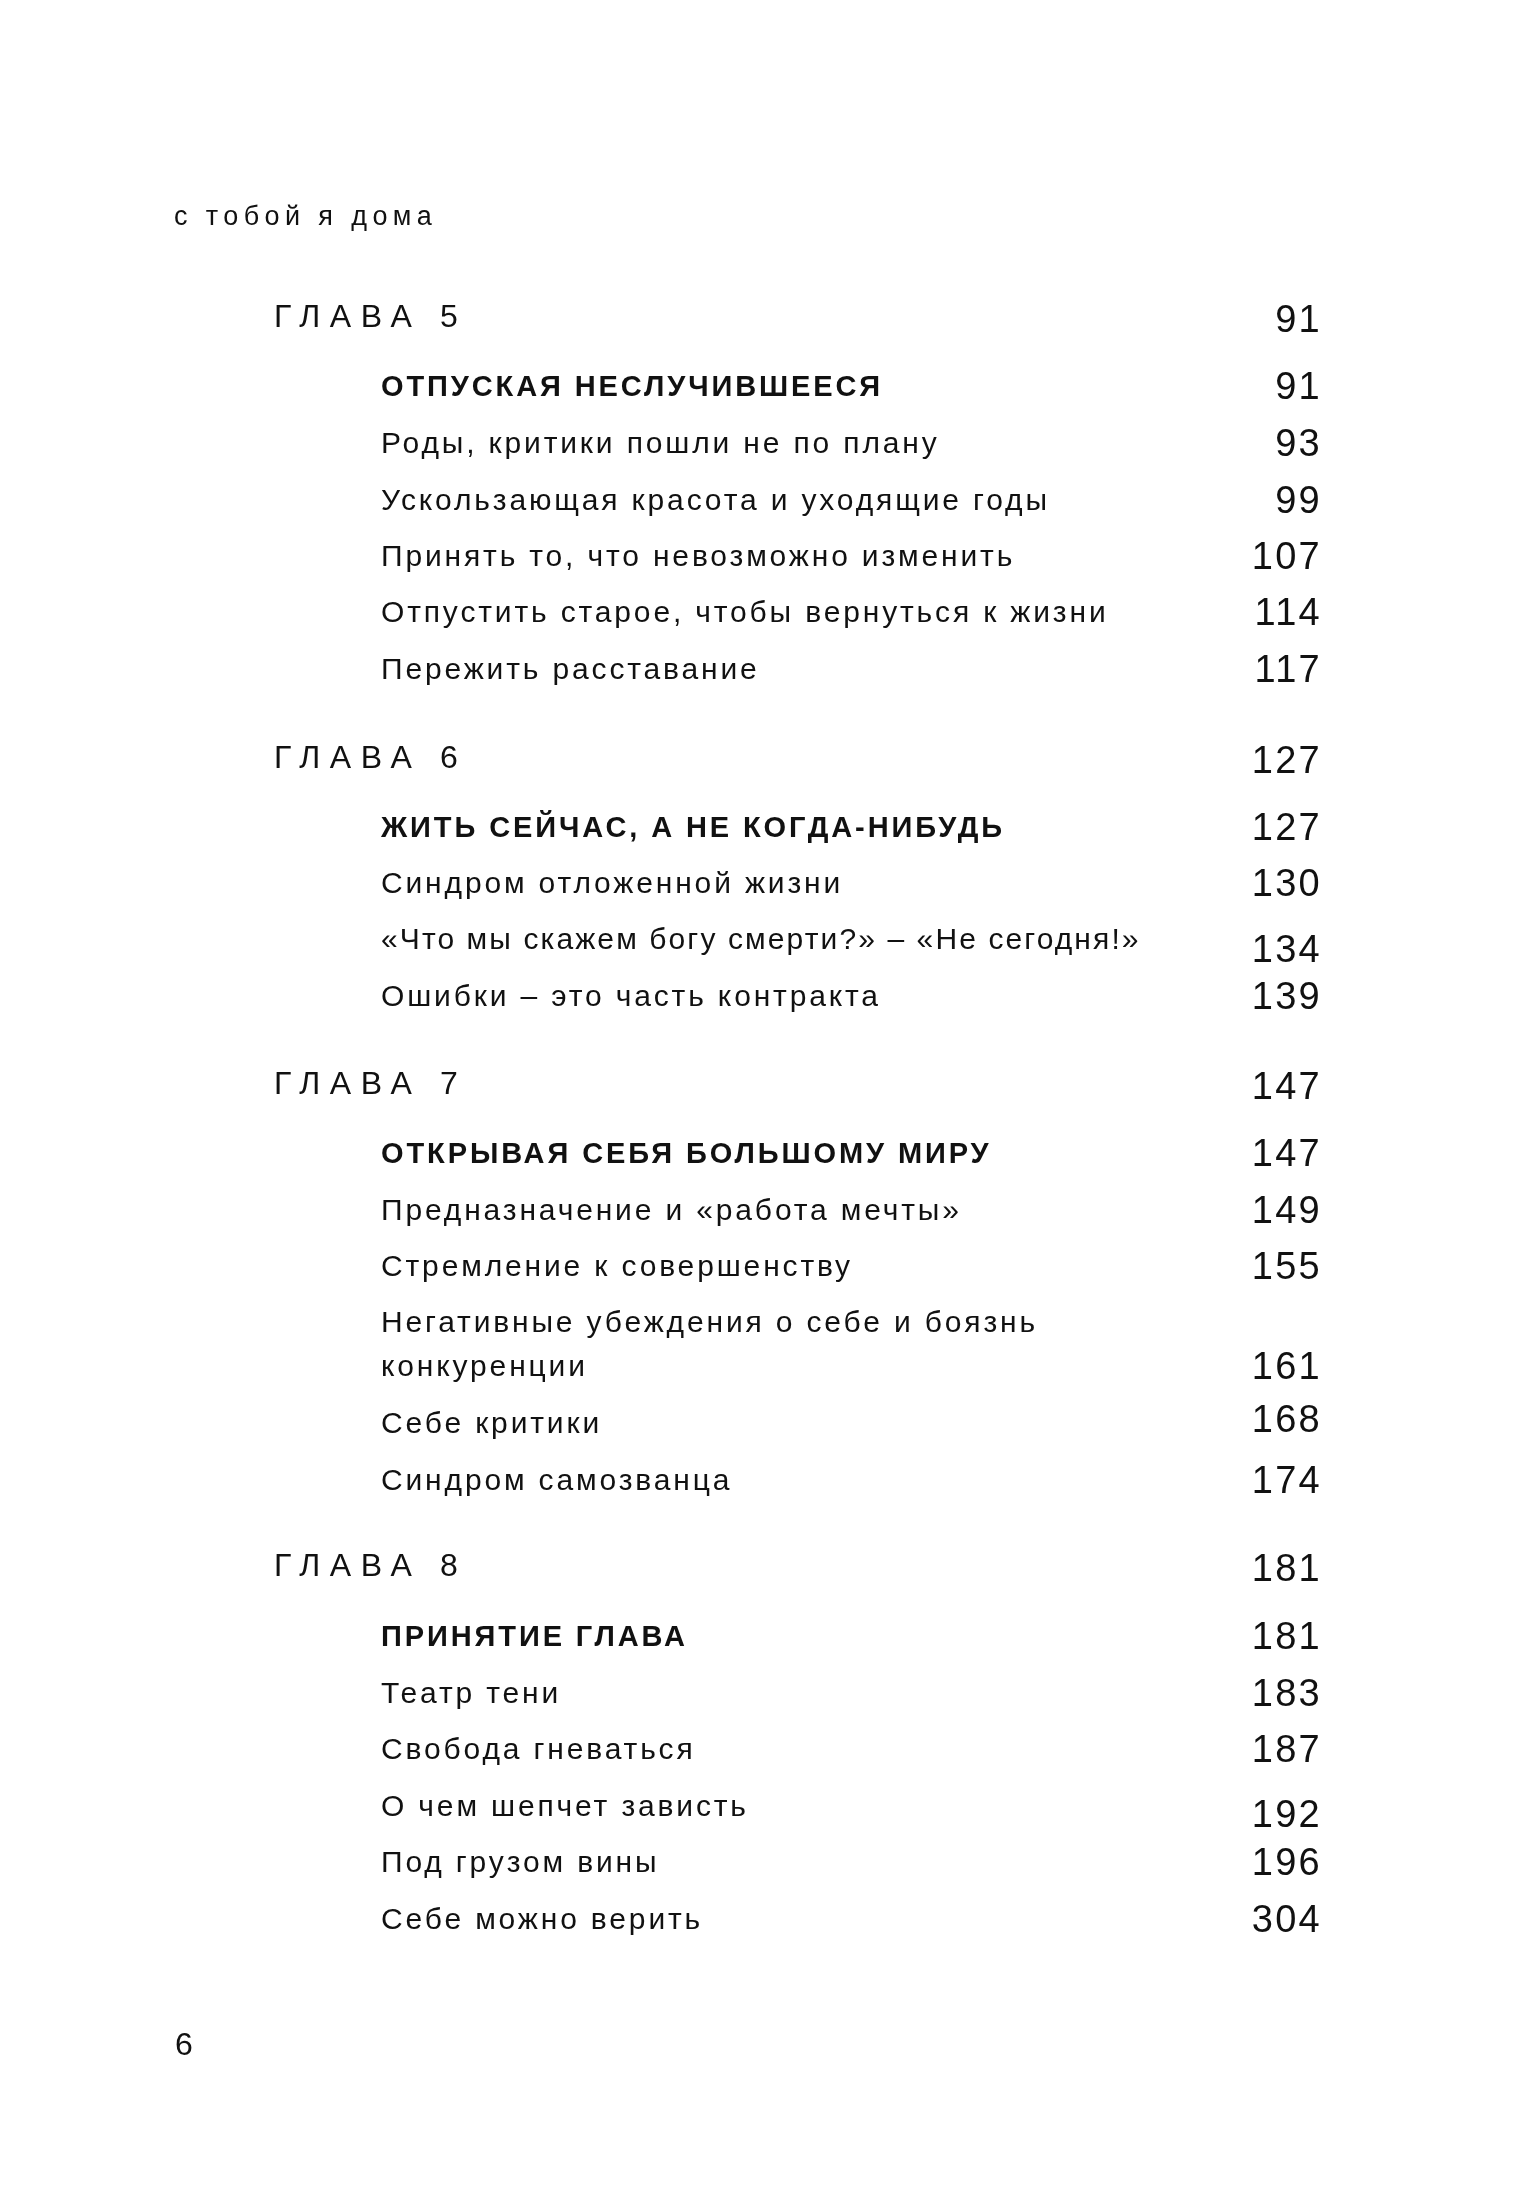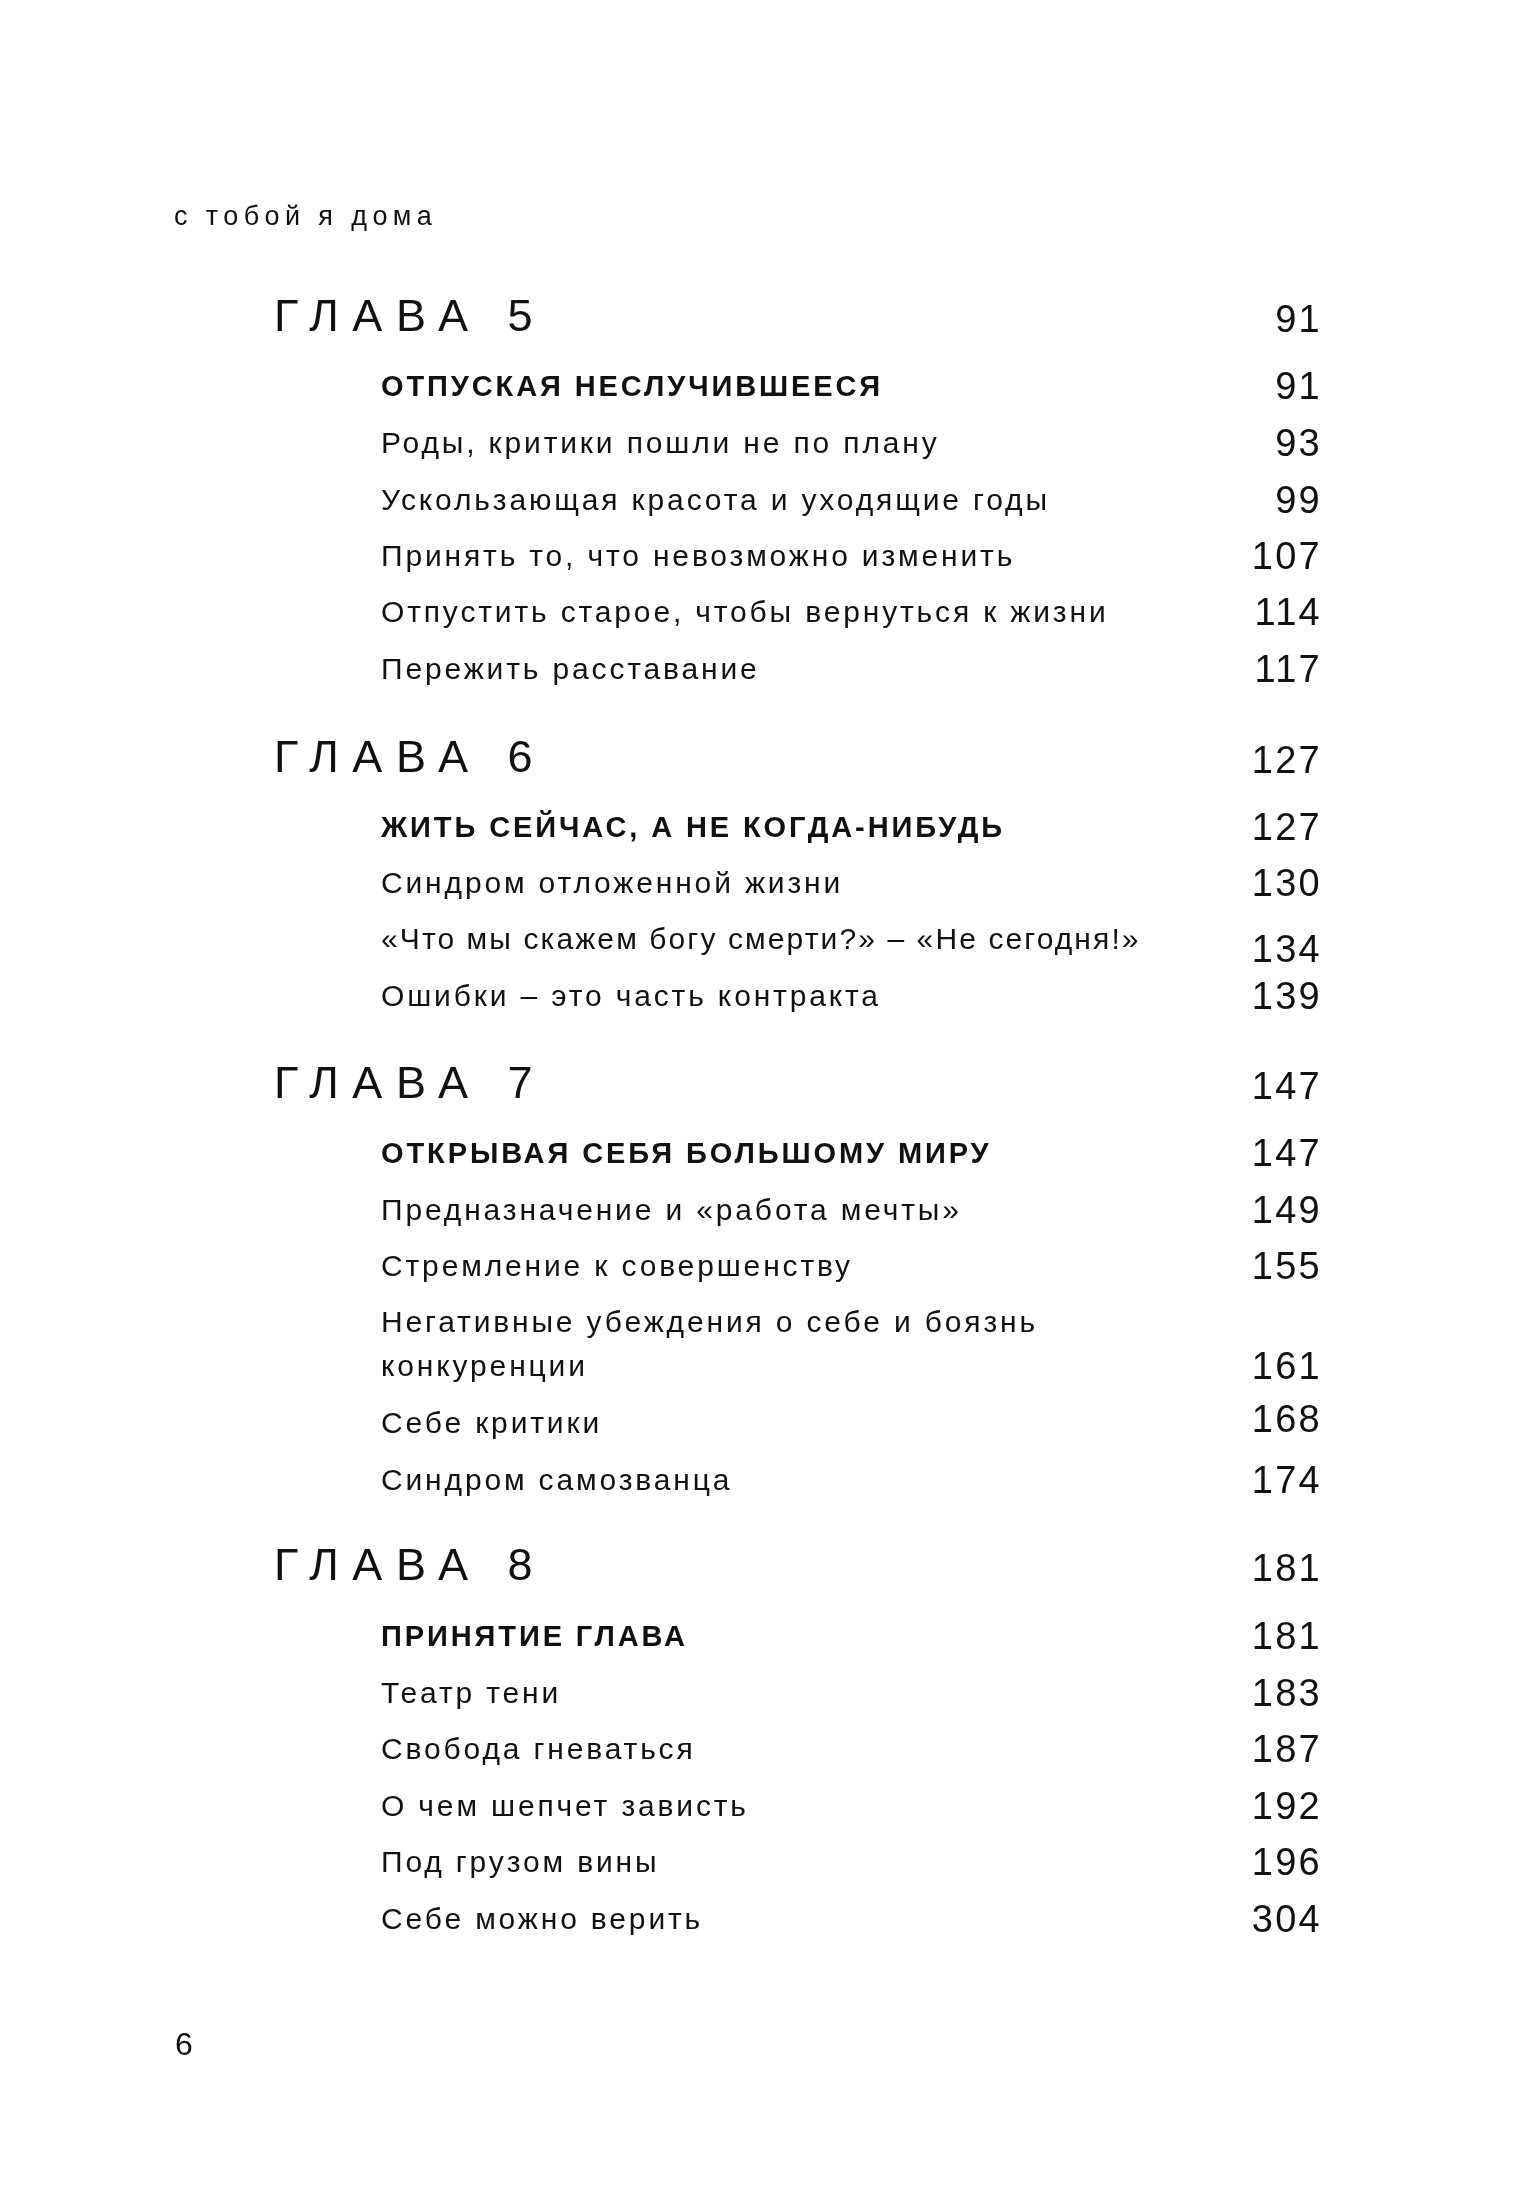--- a/index.html
+++ b/index.html
@@ -1,20 +1,20 @@
 <!DOCTYPE html>
 <html><head>
 <meta charset="utf-8">
 <style>
   html, body { margin: 0; padding: 0; background: #ffffff; }
   body { width: 1536px; height: 2209px; position: relative; overflow: hidden;
          font-family: "Liberation Sans", "DejaVu Sans", sans-serif; color: #111111; }
   .running-head { position: absolute; left: 174px; top: 170px; font-size: 27px;
                   letter-spacing: 0.2em; line-height: 32px; white-space: nowrap; margin-top: 30px; }
-  .ch-title { position: absolute; left: 274px; font-size: 45px; letter-spacing: 0.3em;
+  .ch-title { position: absolute; left: 274px; font-size: 32px; letter-spacing: 0.3em;
               line-height: 44px; white-space: nowrap; font-weight: 400; }
   .ch-page, .row-page { position: absolute; right: 214px; font-size: 38px;
                         letter-spacing: 0.06em; line-height: 36px; text-align: right; }
   .row { position: absolute; left: 381px; width: 941px; }
   .row-text { position: absolute; left: 0; font-size: 30px; letter-spacing: 0.095em;
               line-height: 44px; white-space: nowrap; }
   .row.bold .row-text { font-weight: 700; font-size: 29px; letter-spacing: 0.1em; }
   .row .row-page { right: 0; }
   .folio { position: absolute; left: 175px; top: 2026px; font-size: 32px; line-height: 36px; }
 </style>
@@ -117,21 +117,21 @@
   <div class="row" style="top:1671px">
     <span class="row-text">Театр тени</span>
     <span class="row-page" style="top:4px">183</span>
   </div>
   <div class="row" style="top:1727px">
     <span class="row-text">Свобода гневаться</span>
     <span class="row-page" style="top:4px">187</span>
   </div>
   <div class="row" style="top:1784px">
     <span class="row-text">О чем шепчет зависть</span>
-    <span class="row-page" style="top:4px">192</span>
+    <span class="row-page" style="top:12px">192</span>
   </div>
   <div class="row" style="top:1840px">
     <span class="row-text">Под грузом вины</span>
     <span class="row-page" style="top:4px">196</span>
   </div>
   <div class="row" style="top:1897px">
     <span class="row-text">Себе можно верить</span>
     <span class="row-page" style="top:4px">304</span>
   </div>
 </div>

